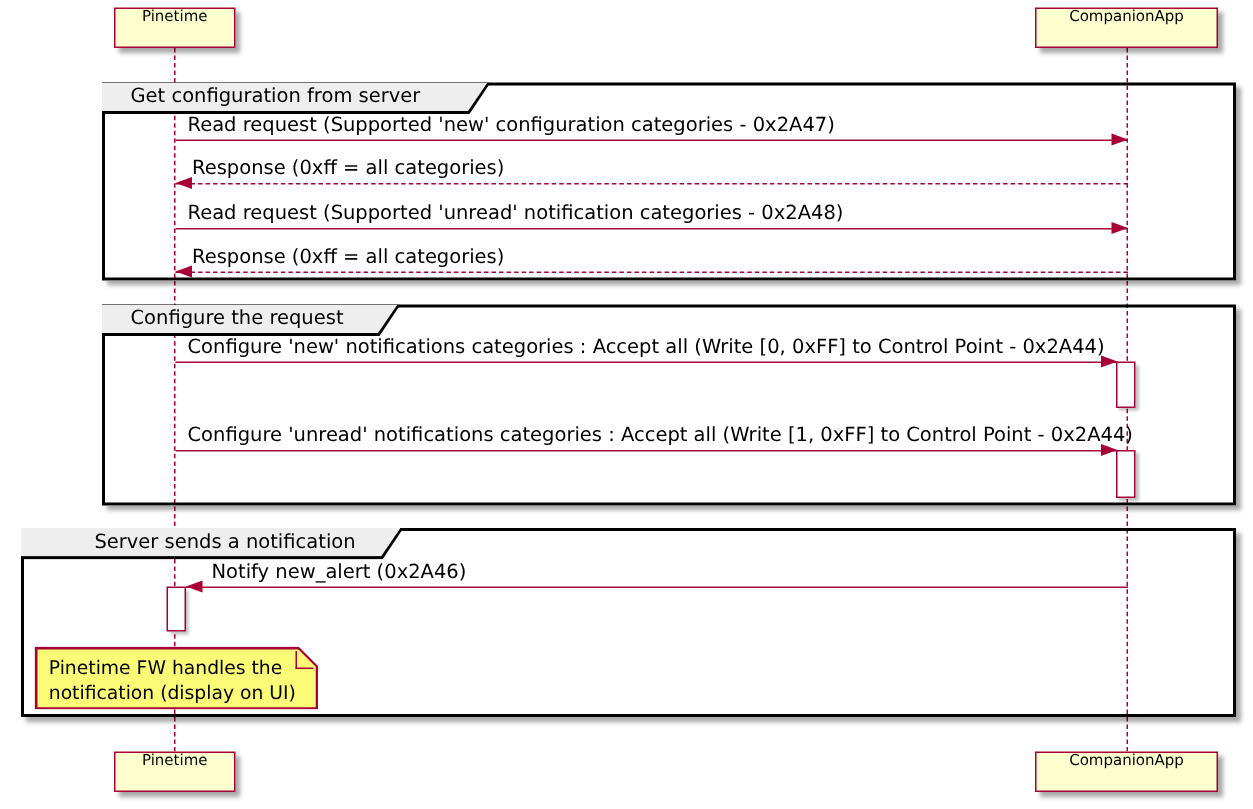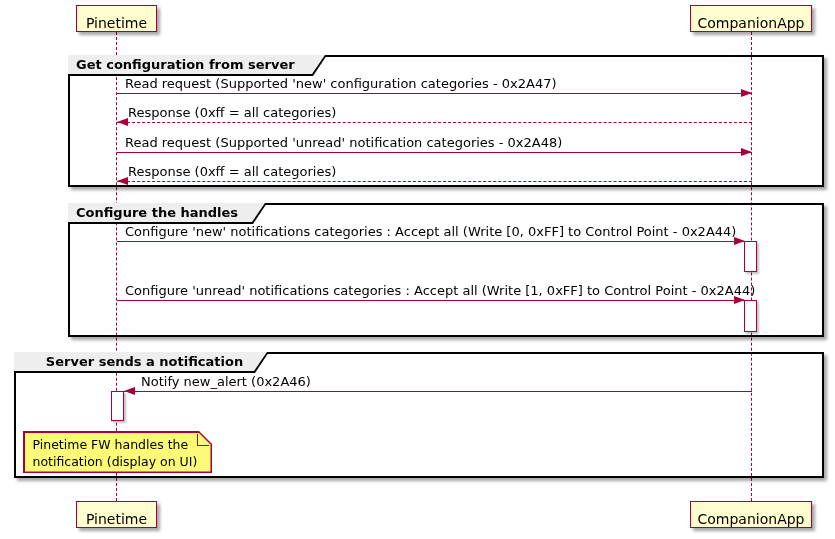--- a/index.html
+++ b/index.html
@@ -14,23 +14,23 @@
     height: 539px;
     background: #ffffff;
     overflow: hidden;
   }
   .pbox {
     position: absolute;
     height: 27px;
     background: var(--participant_fill, #FEFECE);
     border: 1.7px solid var(--accent, #A80036);
     display: flex;
-    align-items: flex-end;
+    align-items: flex-start;
     justify-content: center;
-    font-size: 14px;
+    font-size: 10px;
     box-shadow: 3px 3px 3px rgba(0,0,0,0.35);
   }
   .lifeline {
     position: absolute;
     width: 0;
     border-left: 1px dashed var(--accent, #A80036);
   }
   .frame {
     position: absolute;
     border: 2px solid var(--frame_border, #000);
@@ -46,24 +46,24 @@
     clip-path: polygon(0 0, 100% 0, calc(100% - 14px) 100%, 0 100%);
   }
   .tab-inner {
     position: absolute;
     left: 0;
     top: 0;
     right: 2px;
     bottom: 2px;
     background: var(--group_title_fill, #EEEEEE);
     clip-path: polygon(0 0, 100% 0, calc(100% - 13px) 100%, 0 100%);
-    font-weight: bold;
+    font-weight: normal;
     font-size: 13px;
     line-height: 19px;
-    padding-left: 8px;
+    padding-left: 19px;
     white-space: nowrap;
   }
   .msg-text {
     position: absolute;
     font-size: 13px;
     white-space: nowrap;
   }
   .msg-line {
     position: absolute;
     height: 0;
@@ -133,21 +133,21 @@
   </div>
 
   <div class="frame" style="left:68px; top:55px; width:756px; height:132px;">
     <div class="tab" style="width:259px;">
       <div class="tab-inner">Get configuration from server</div>
     </div>
   </div>
 
   <div class="frame" style="left:68px; top:203px; width:756px; height:134px;">
     <div class="tab" style="width:199px;">
-      <div class="tab-inner">Configure the handles</div>
+      <div class="tab-inner">Configure the request</div>
     </div>
   </div>
 
   <div class="frame" style="left:14px; top:352px; width:810px; height:126px;">
     <div class="tab" style="width:255px;text-align:center;">
       <div class="tab-inner">Server sends a notification</div>
     </div>
   </div>
 
   <div class="activation" style="left:744px; top:241px; height:31px;"></div>

